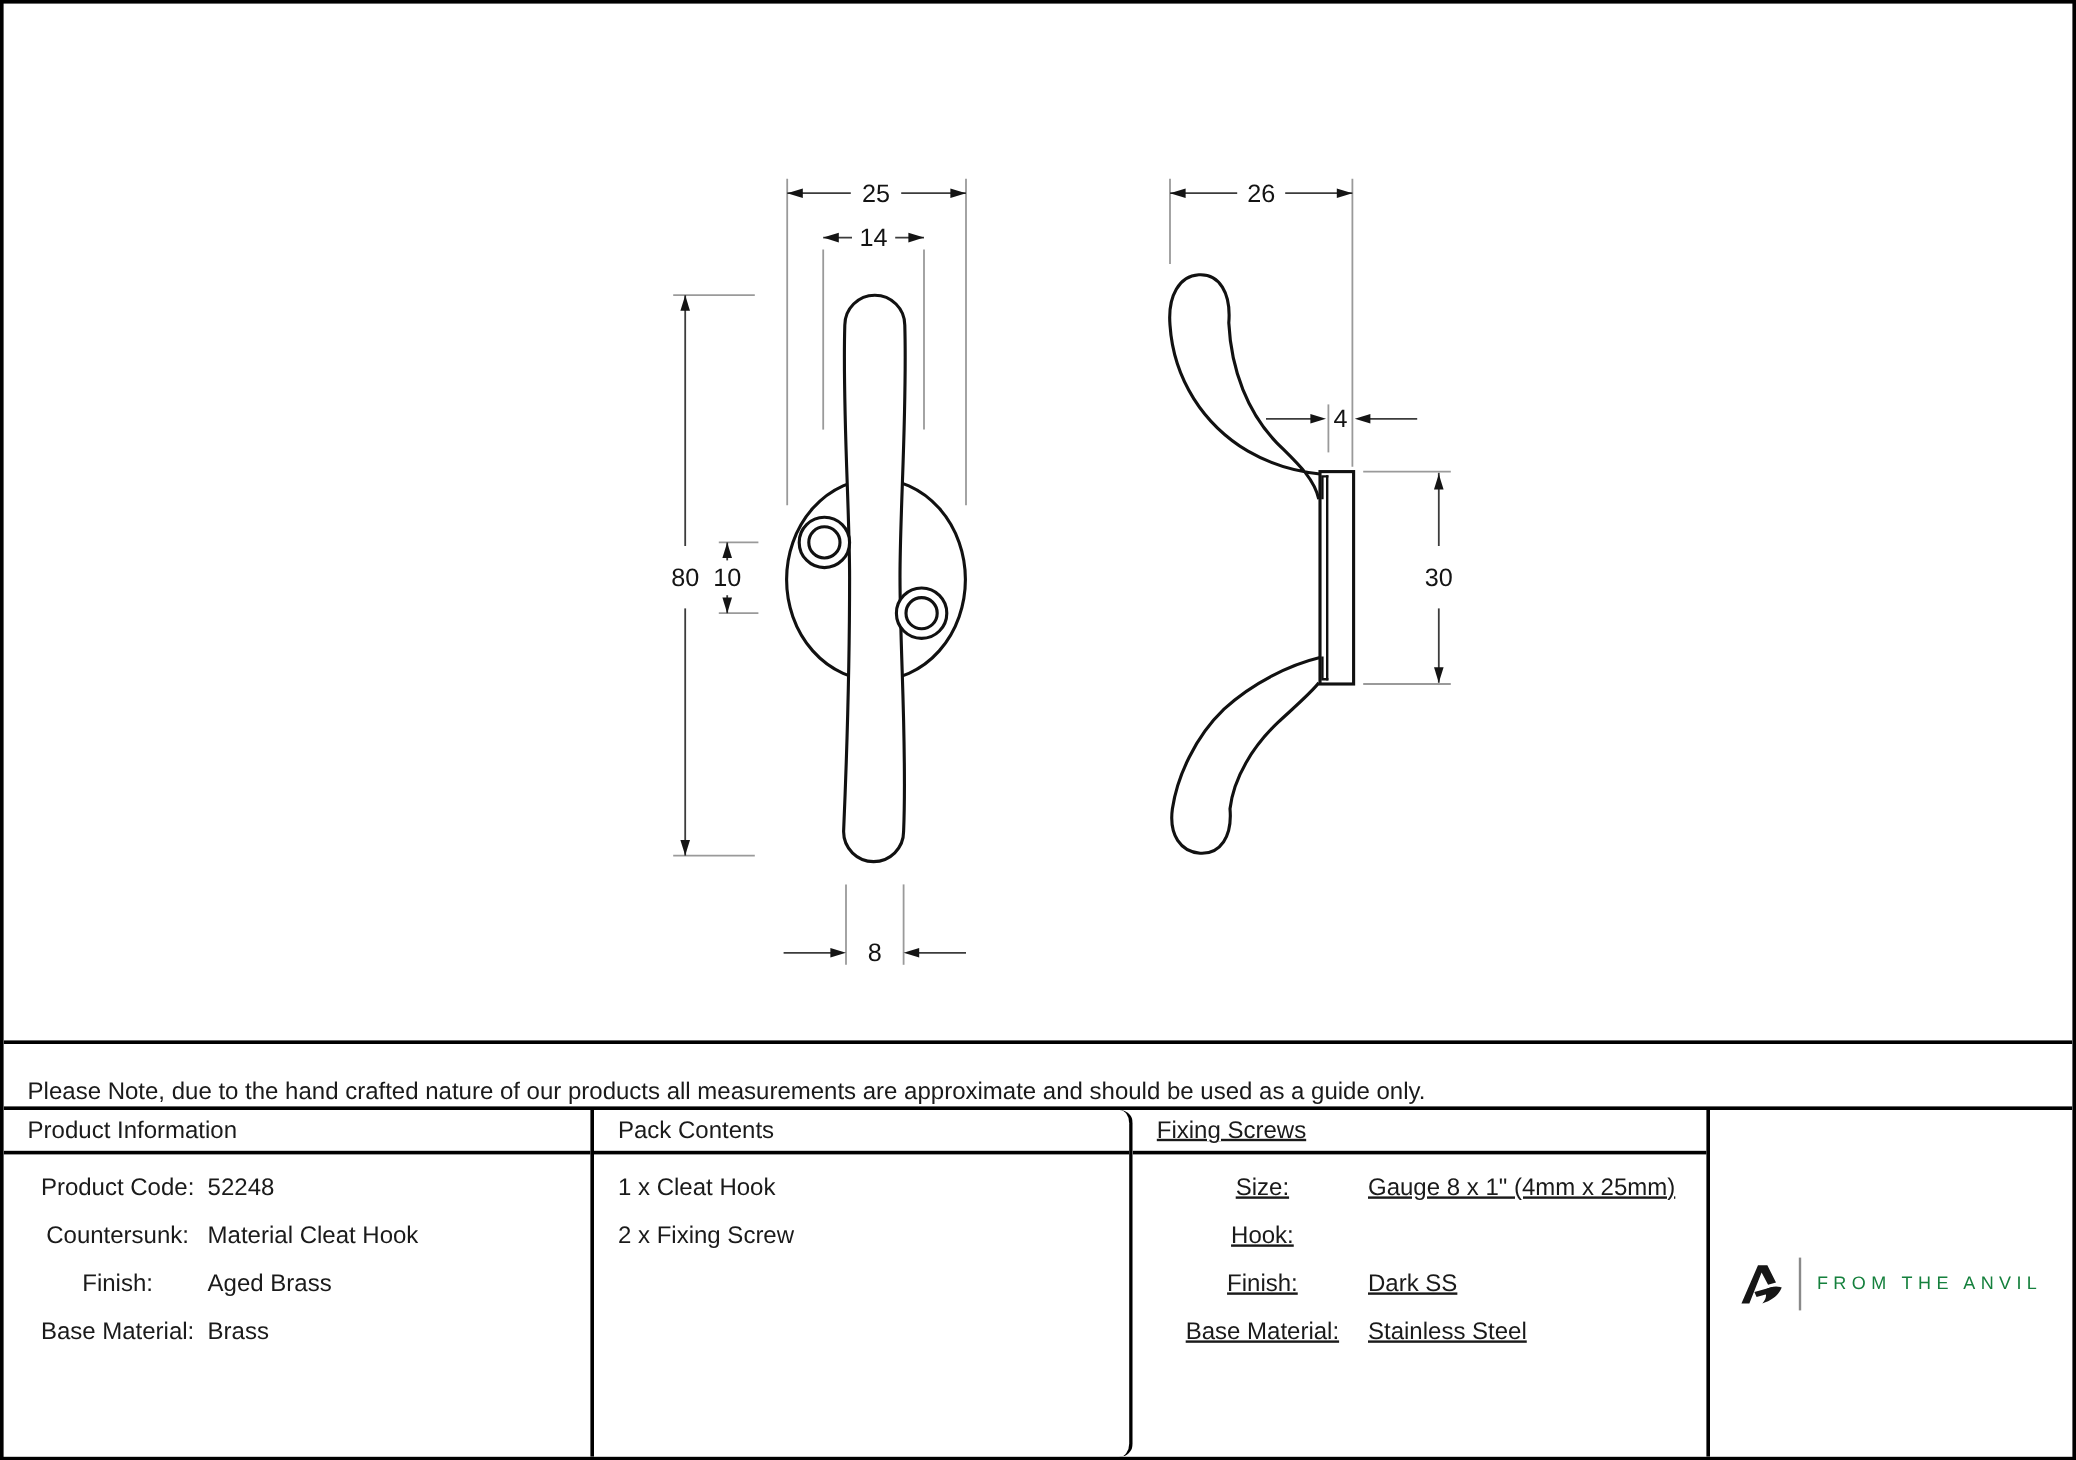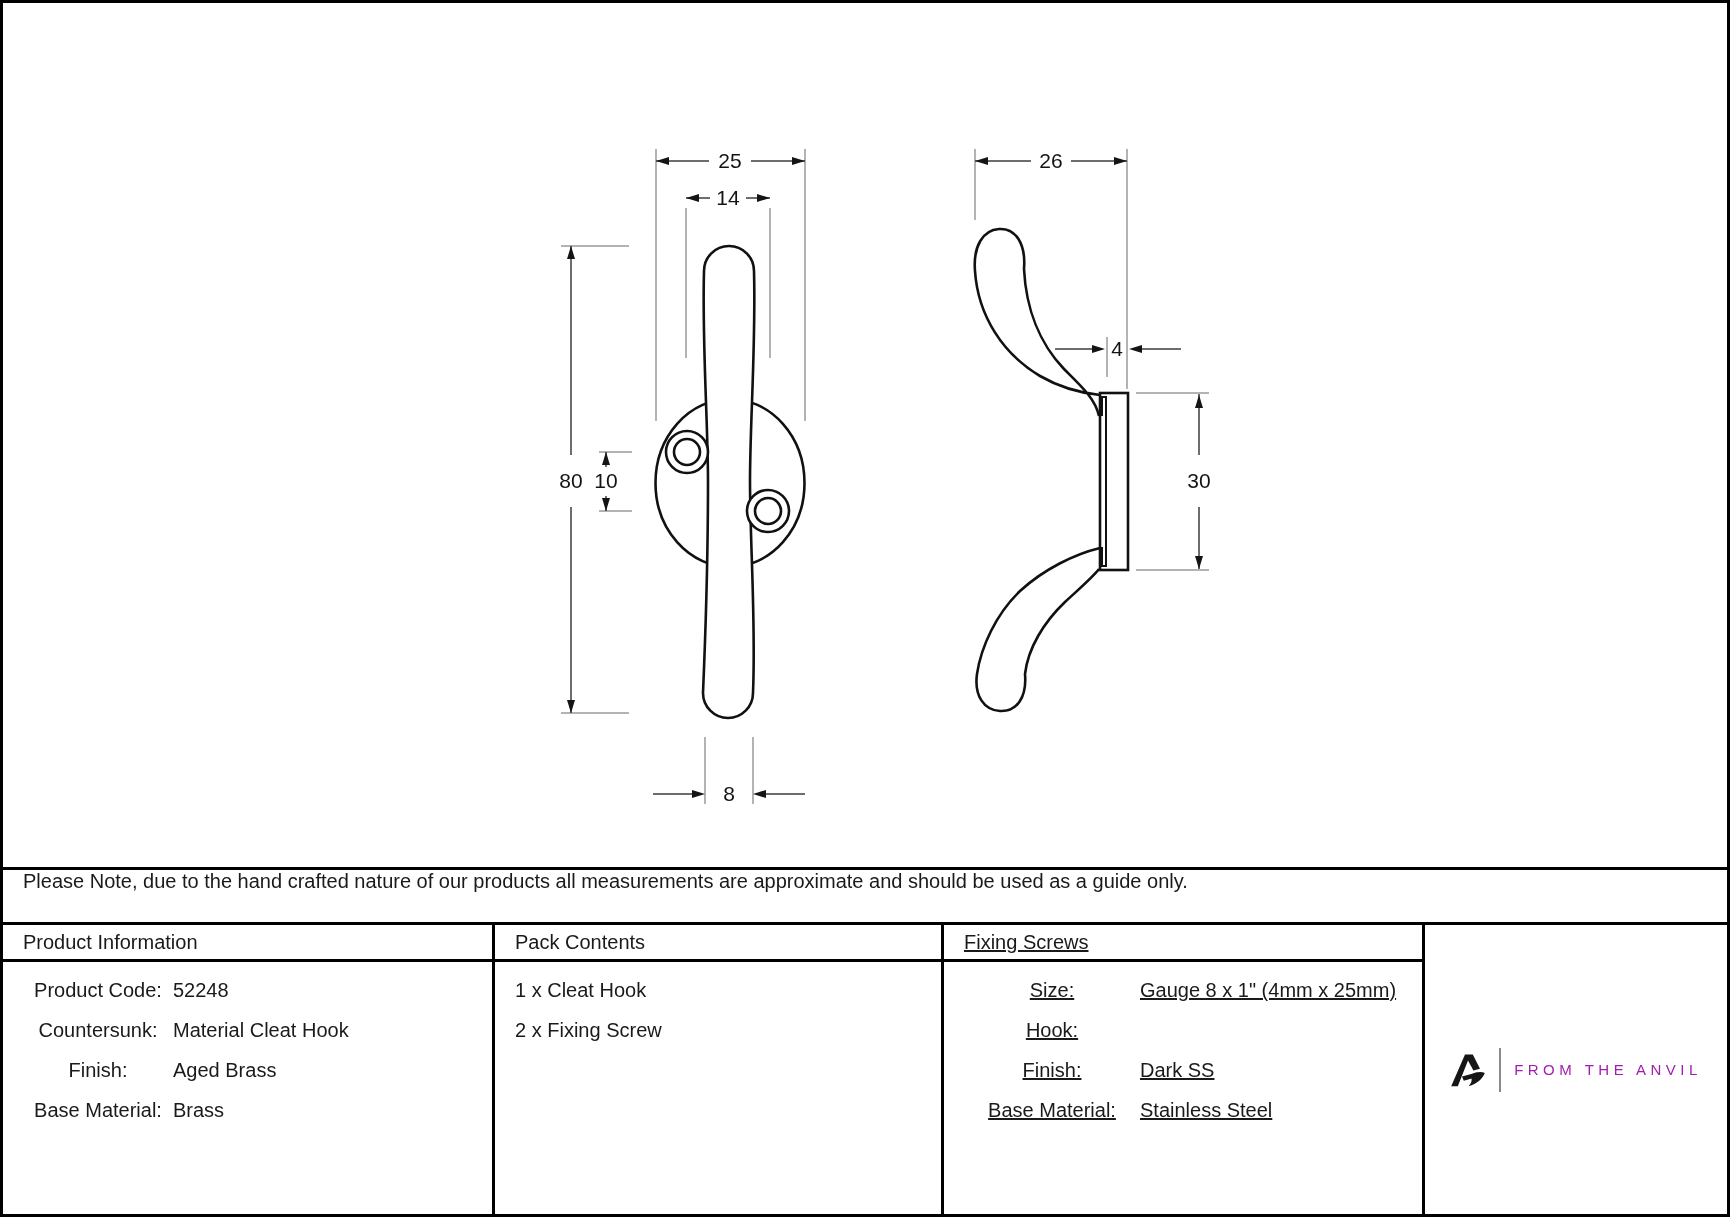--- a/index.html
+++ b/index.html
@@ -11,47 +11,47 @@
     background: #fff;
     display: flex; flex-direction: column;
     overflow: hidden;
   }
   .drawing-area { height: 864px; position: relative; flex: none; }
   .drawing-area svg { position: absolute; inset: 0; }
 
   .note-row {
     flex: none; height: 55px;
     border-top: 3px solid #000;
-    display: flex; align-items: flex-start;
+    display: flex; align-items: flex-end;
     padding: 0 20px;
     font-size: 20px;
   }
 
   .bottom-table { flex: 1; border-top: 3px solid #000; display: flex; }
   .col { display: flex; flex-direction: column; border-right: 3px solid #000; }
   .col-product   { width: 492px; }
-  .col-pack      { width: 449px; }
+  .col-pack      { width: 449px; border-radius: 11px; }
   .col-screws    { width: 481px; text-decoration: underline; }
   .col-logo      { flex: 1; border-right: none; display: flex; flex-direction: row;
                    align-items: center; justify-content: center; gap: 13px; }
   .cell-header {
     flex: none; height: 37px;
     border-bottom: 3px solid #000;
     display: flex; align-items: center;
     padding: 1px 20px; font-size: 20px;
   }
   .cell-body { padding: 8px 20px 0 20px; font-size: 20px; }
   .spec-row { display: flex; line-height: 40px; }
   .spec-label { flex: none; text-align: center; }
   .col-product .spec-label { width: 150px; }
   .col-screws  .spec-label { width: 176px; }
   .pack-item { line-height: 40px; }
 
   .logo-divider { width: 2px; height: 44px; background: #8a8a8a; flex: none; }
-  .logo-brand { font-size: 15px; letter-spacing: 4.5px; white-space: nowrap; color: #a21caf; }
+  .logo-brand { font-size: 15px; letter-spacing: 4.5px; white-space: nowrap; color: #15803d; }
   .logo-mark { flex: none; }
 </style>
 </head>
 <body>
 
 <div class="page">
 
   <div class="drawing-area">
     <svg width="1724" height="950" viewBox="0 0 1724 950" xmlns="http://www.w3.org/2000/svg">
 

